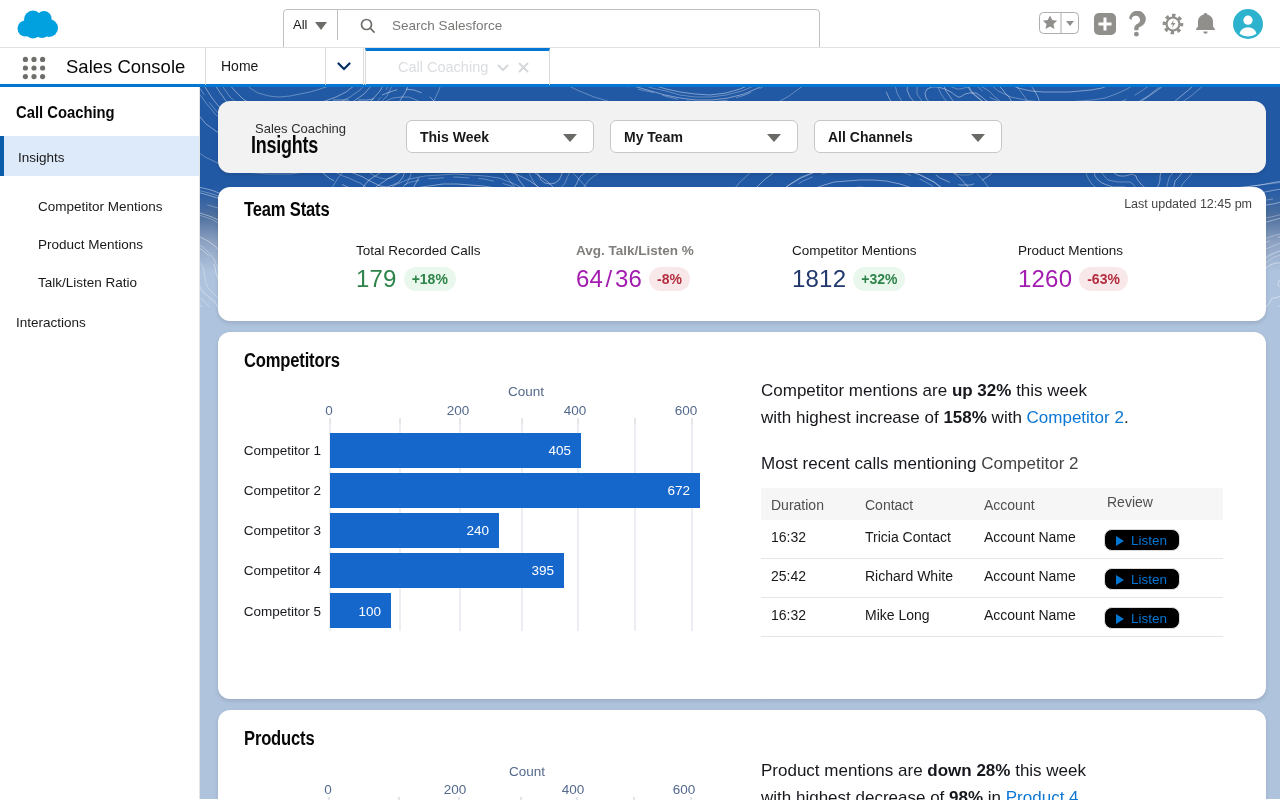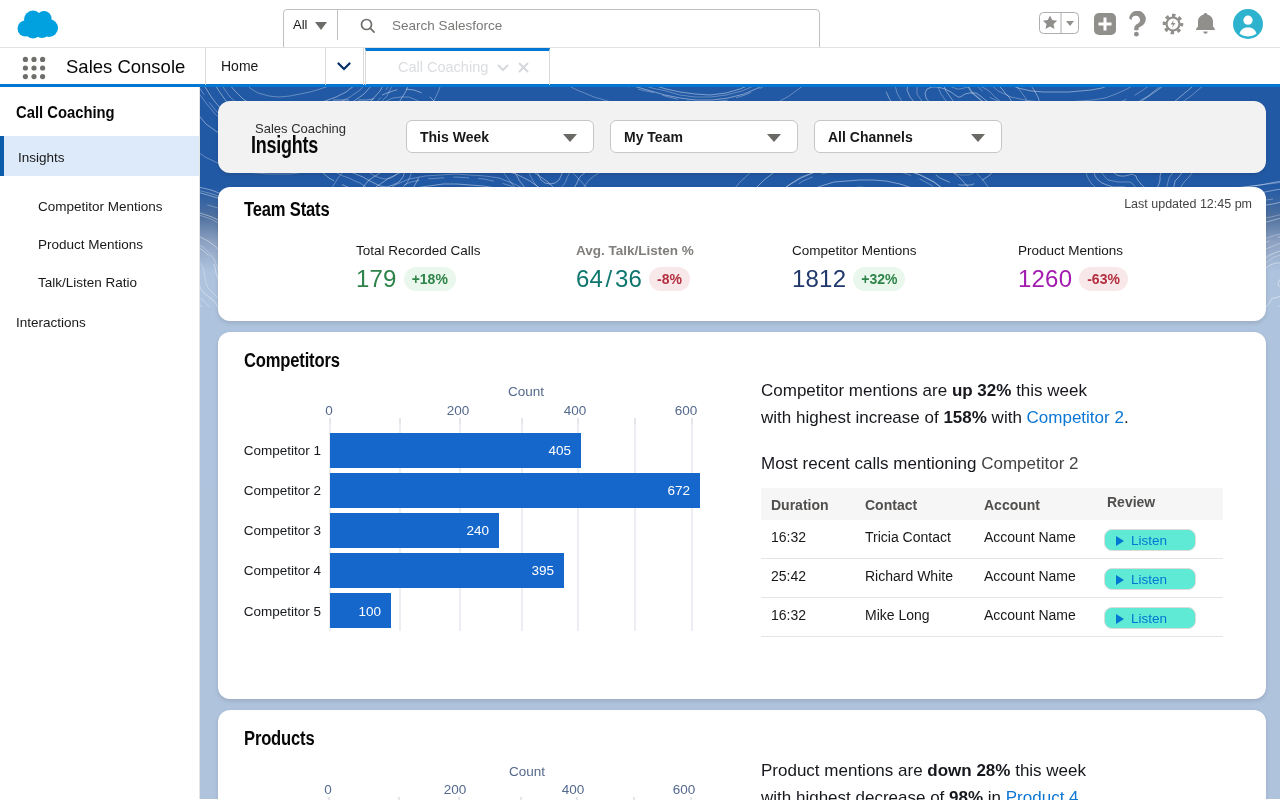--- a/index.html
+++ b/index.html
@@ -58,27 +58,27 @@
   .pred { color:#b32e3e; background:#f9e8e9; }
 
   
   #compcard { top:245px; height:367px; }
   
   #prodcard { top:623px; height:240px; }
 
   .ptext { position:absolute; left:543px; font-size:17px; color:#16181d; }
   .link { color:#0b77d4; }
   .tbl { position:absolute; left:543px; width:462px; font-size:14px; color:#181818; }
-  .thead { height:32px; background:#f6f6f6; font-weight:bold; color:#514f4d; position:relative; }
+  .thead { height:32px; background:#f6f6f6; font-weight:normal; color:#514f4d; position:relative; }
   .trow { height:39px; border-bottom:1px solid #e5e5e5; position:relative;text-decoration:underline; }
   .c1 { position:absolute; left:10px; top:9px; }
   .c2 { position:absolute; left:104px; top:9px; }
   .c3 { position:absolute; left:223px; top:9px; }
   .c4 { position:absolute; left:346px; top:9px; }
-  .listenbtn { position:absolute; left:343px; top:9px; width:92px; height:22px; border:1px solid #dddbda; border-radius:8px; background:#5eead4; }
+  .listenbtn { position:absolute; left:343px; top:9px; width:76px; height:22px; border:1px solid #dddbda; border-radius:8px; background:#000000; }
   .listenbtn .tri { position:absolute; left:11px; top:5.5px; width:0; height:0; border-top:5px solid transparent; border-bottom:5px solid transparent; border-left:8px solid #0176d3; }
   .listenbtn .lt { position:absolute; left:26px; top:2.5px; font-size:13.5px; color:#0176d3; }
 </style>
 </head>
 <body>
 
 <div id="ghead">
   <svg class="abs" style="left:16px;top:9px" width="42" height="30" viewBox="0 0 42 30">
     <g fill="#01a0df">
       <circle cx="9.5" cy="19.5" r="8"></circle>
@@ -359,21 +359,21 @@
 
     <div class="card" id="tscard">
       <div class="cardtitle">Team Stats</div>
       <div id="lastupd">Last updated 12:45 pm</div>
       <div class="stat" style="left:138px;width:220px">
         <div class="lb">Total Recorded Calls</div>
         <span class="num" style="color:#2e844a">179</span><span class="pill pgreen">+18%</span>
       </div>
       <div class="stat" style="left:358px;width:216px">
         <div class="lb" style="color:#807e7b;font-weight:bold">Avg. Talk/Listen %</div>
-        <span class="num" style="color:#0f766e">64<span style="padding:0 2.5px">/</span>36</span><span class="pill pred">-8%</span>
+        <span class="num" style="color:#a21caf">64<span style="padding:0 2.5px">/</span>36</span><span class="pill pred">-8%</span>
       </div>
       <div class="stat" style="left:574px;width:226px">
         <div class="lb">Competitor Mentions</div>
         <span class="num" style="color:#20386b">1812</span><span class="pill pgreen">+32%</span>
       </div>
       <div class="stat" style="left:800px;width:226px">
         <div class="lb">Product Mentions</div>
         <span class="num" style="color:#a21caf">1260</span><span class="pill pred">-63%</span>
       </div>
     </div>

